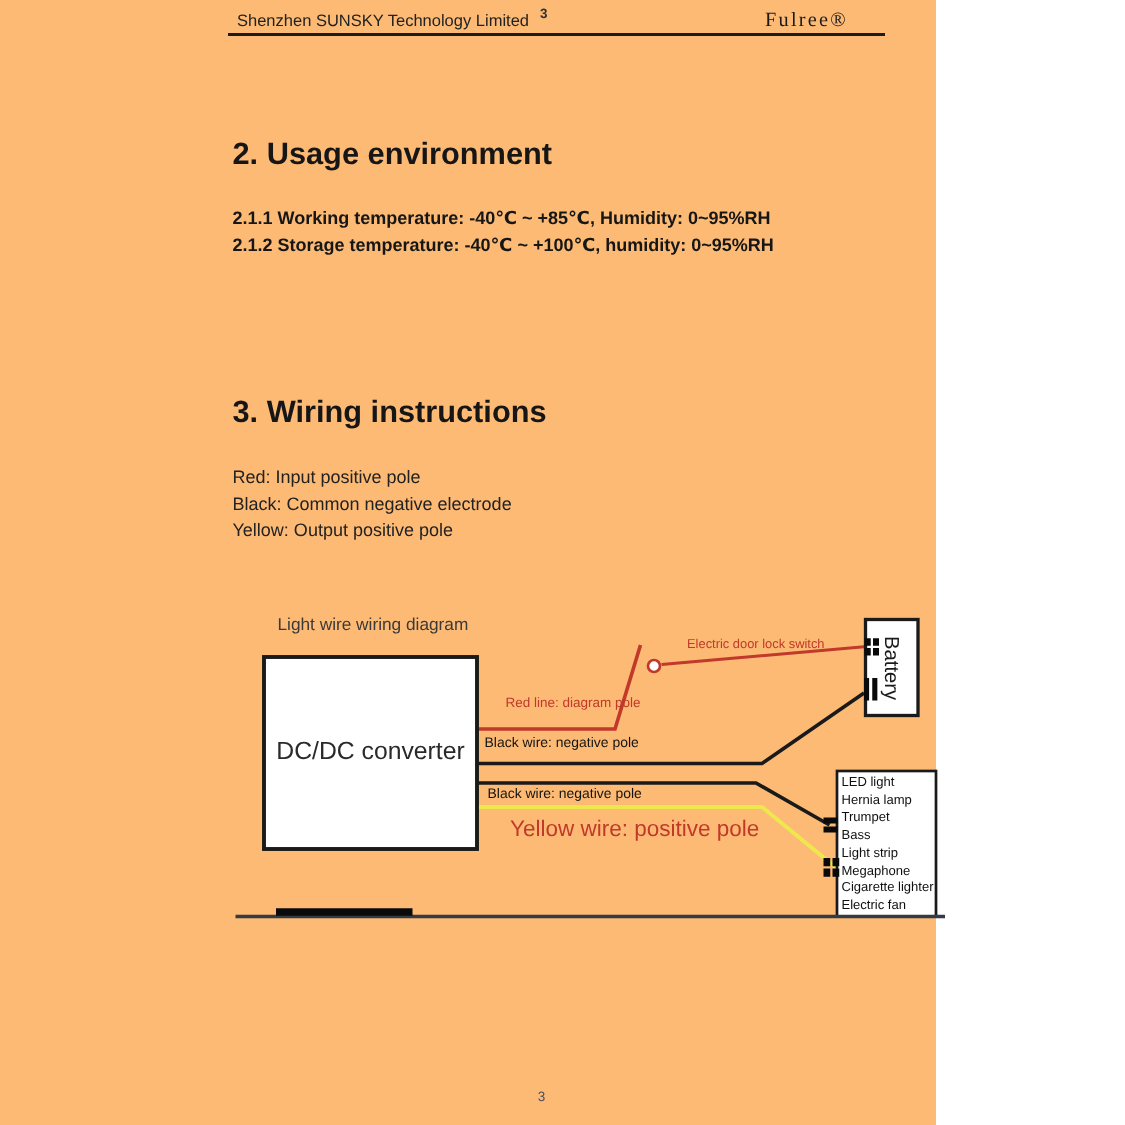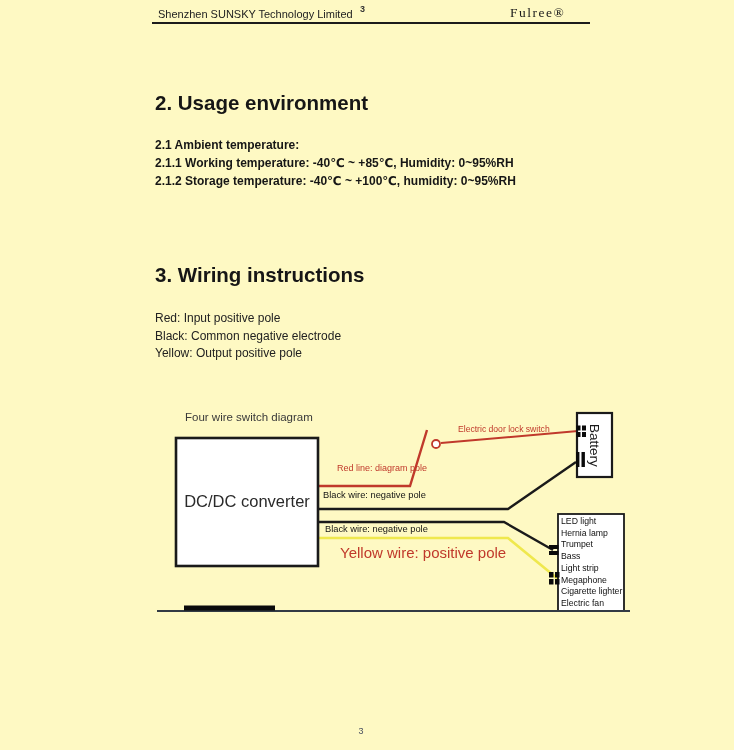--- a/index.html
+++ b/index.html
@@ -1,18 +1,18 @@
 <!DOCTYPE html>
 <html><head>
 <meta charset="utf-8">
 <style>
   * { margin:0; padding:0; box-sizing:border-box; }
   html,body { width:750px; height:750px; background:#ffffff; }
   body { font-family:"Liberation Sans","DejaVu Sans",sans-serif; color:#1a1a1a; overflow:hidden; }
-  .page { position:relative; width:734px; height:750px; background:#fef9c3; }
+  .page { position:relative; width:624px; height:750px; background:#fdba74; }
 
   
   .hdr-company { position:absolute; left:158px; top:8px; font-size:11px; color:#222; }
   .hdr-sup     { position:absolute; left:360px; top:4px; font-size:9px; font-weight:bold; color:#333; }
   .hdr-brand   { position:absolute; left:510px; top:5px; font-size:13.5px; letter-spacing:1.5px; color:#1a1a1a;font-family:Liberation Serif, serif; }
   .hdr-rule    { position:absolute; left:152px; top:22px; width:438px; height:2px; background:#1c1c1c; }
 
   
   .h-usage  { position:absolute; left:155px; top:91px;  font-size:20.5px; font-weight:bold; color:#161616; }
   .env-block { position:absolute; left:155px; top:136px; font-size:12px; font-weight:bold; line-height:18px; color:#161616; white-space:nowrap; }
@@ -44,21 +44,20 @@
 
 <div class="page">
 
   <div class="hdr-company">Shenzhen SUNSKY Technology Limited</div>
   <div class="hdr-sup">3</div>
   <div class="hdr-brand">Fulree®</div>
   <div class="hdr-rule"></div>
 
   <div class="h-usage">2. Usage environment</div>
   <div class="env-block">
-    <div>2.1 Ambient temperature:</div>
     <div>2.1.1 Working temperature: -40℃ ~ +85℃, Humidity: 0~95%RH</div>
     <div>2.1.2 Storage temperature: -40℃ ~ +100℃, humidity: 0~95%RH</div>
   </div>
 
   <div class="h-wiring">3. Wiring instructions</div>
   <div class="legend-block">
     <div>Red: Input positive pole</div>
     <div>Black: Common negative electrode</div>
     <div>Yellow: Output positive pole</div>
   </div>
@@ -95,21 +94,21 @@
       <rect x="549" y="572" width="4.5" height="5.5"></rect>
         <rect x="555" y="572" width="4.5" height="5.5"></rect>
       <rect x="549" y="579" width="4.5" height="5.5"></rect>
         <rect x="555" y="579" width="4.5" height="5.5"></rect>
     </g>
 
     <line x1="157" y1="611" x2="630" y2="611" stroke="#333b44" stroke-width="2.2"></line>
     <rect x="184" y="605.5" width="91" height="5" fill="#0a0a0a"></rect>
   </svg>
 
-  <div class="diag-title">Four wire switch diagram</div>
+  <div class="diag-title">Light wire wiring diagram</div>
   <div class="converter-label">DC/DC converter</div>
   <div class="battery-label">Battery</div>
   <div class="lbl lbl-red switch-label">Electric door lock switch</div>
   <div class="lbl lbl-red wire-lbl-red">Red line: diagram pole</div>
   <div class="lbl lbl-black wire-lbl-blk1">Black wire: negative pole</div>
   <div class="lbl lbl-black wire-lbl-blk2">Black wire: negative pole</div>
   <div class="lbl lbl-red wire-lbl-yellow">Yellow wire: positive pole</div>
 
   <div class="load-list">
     <div>LED light</div>

